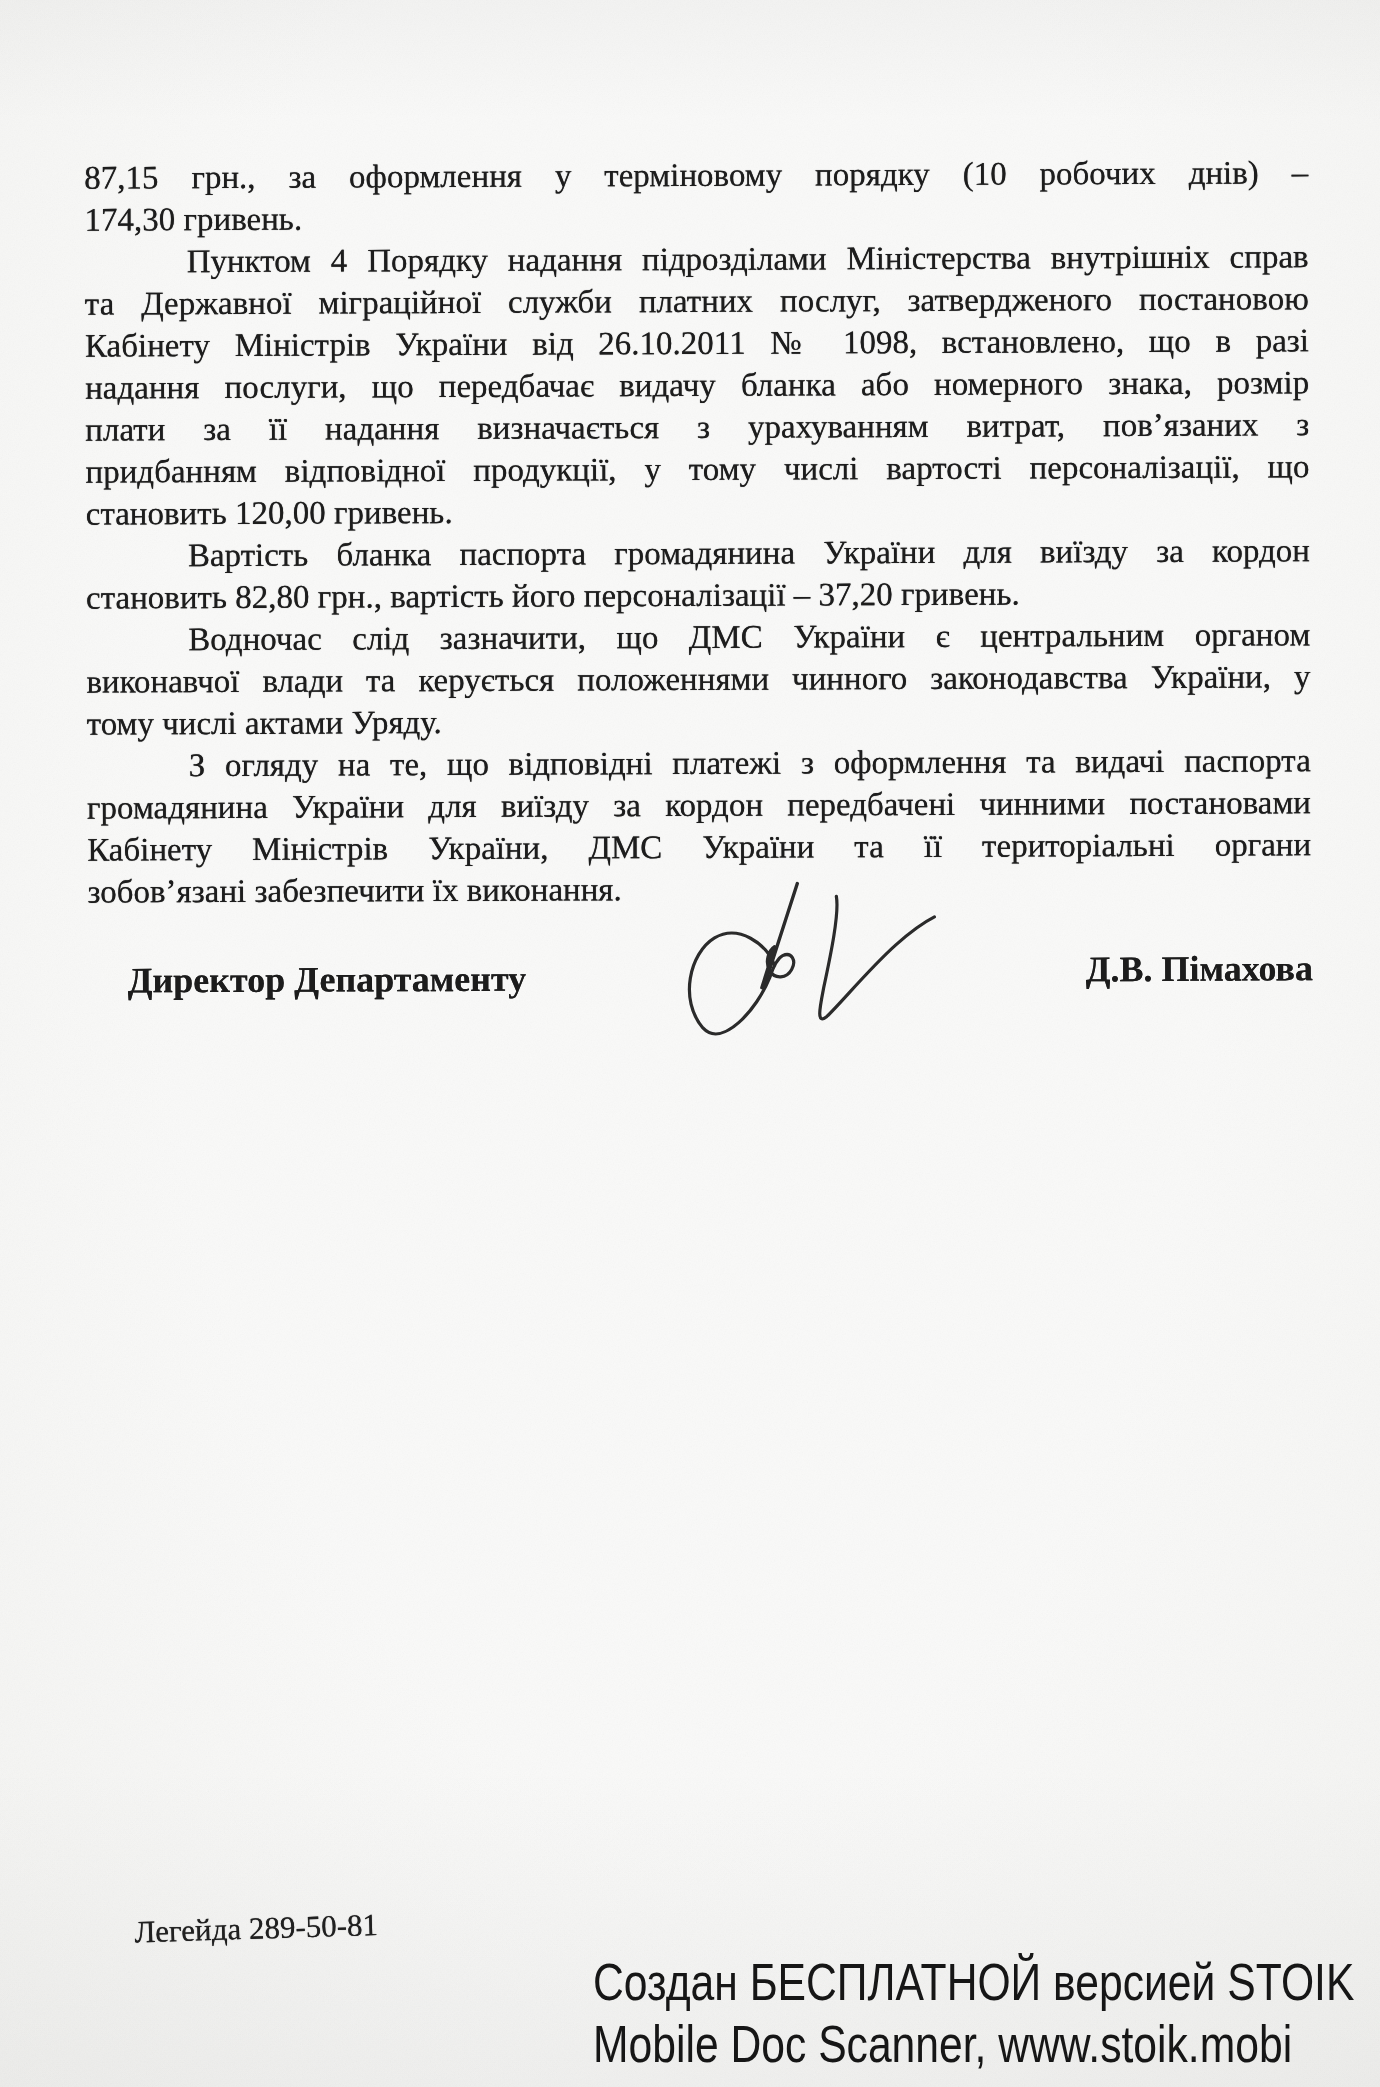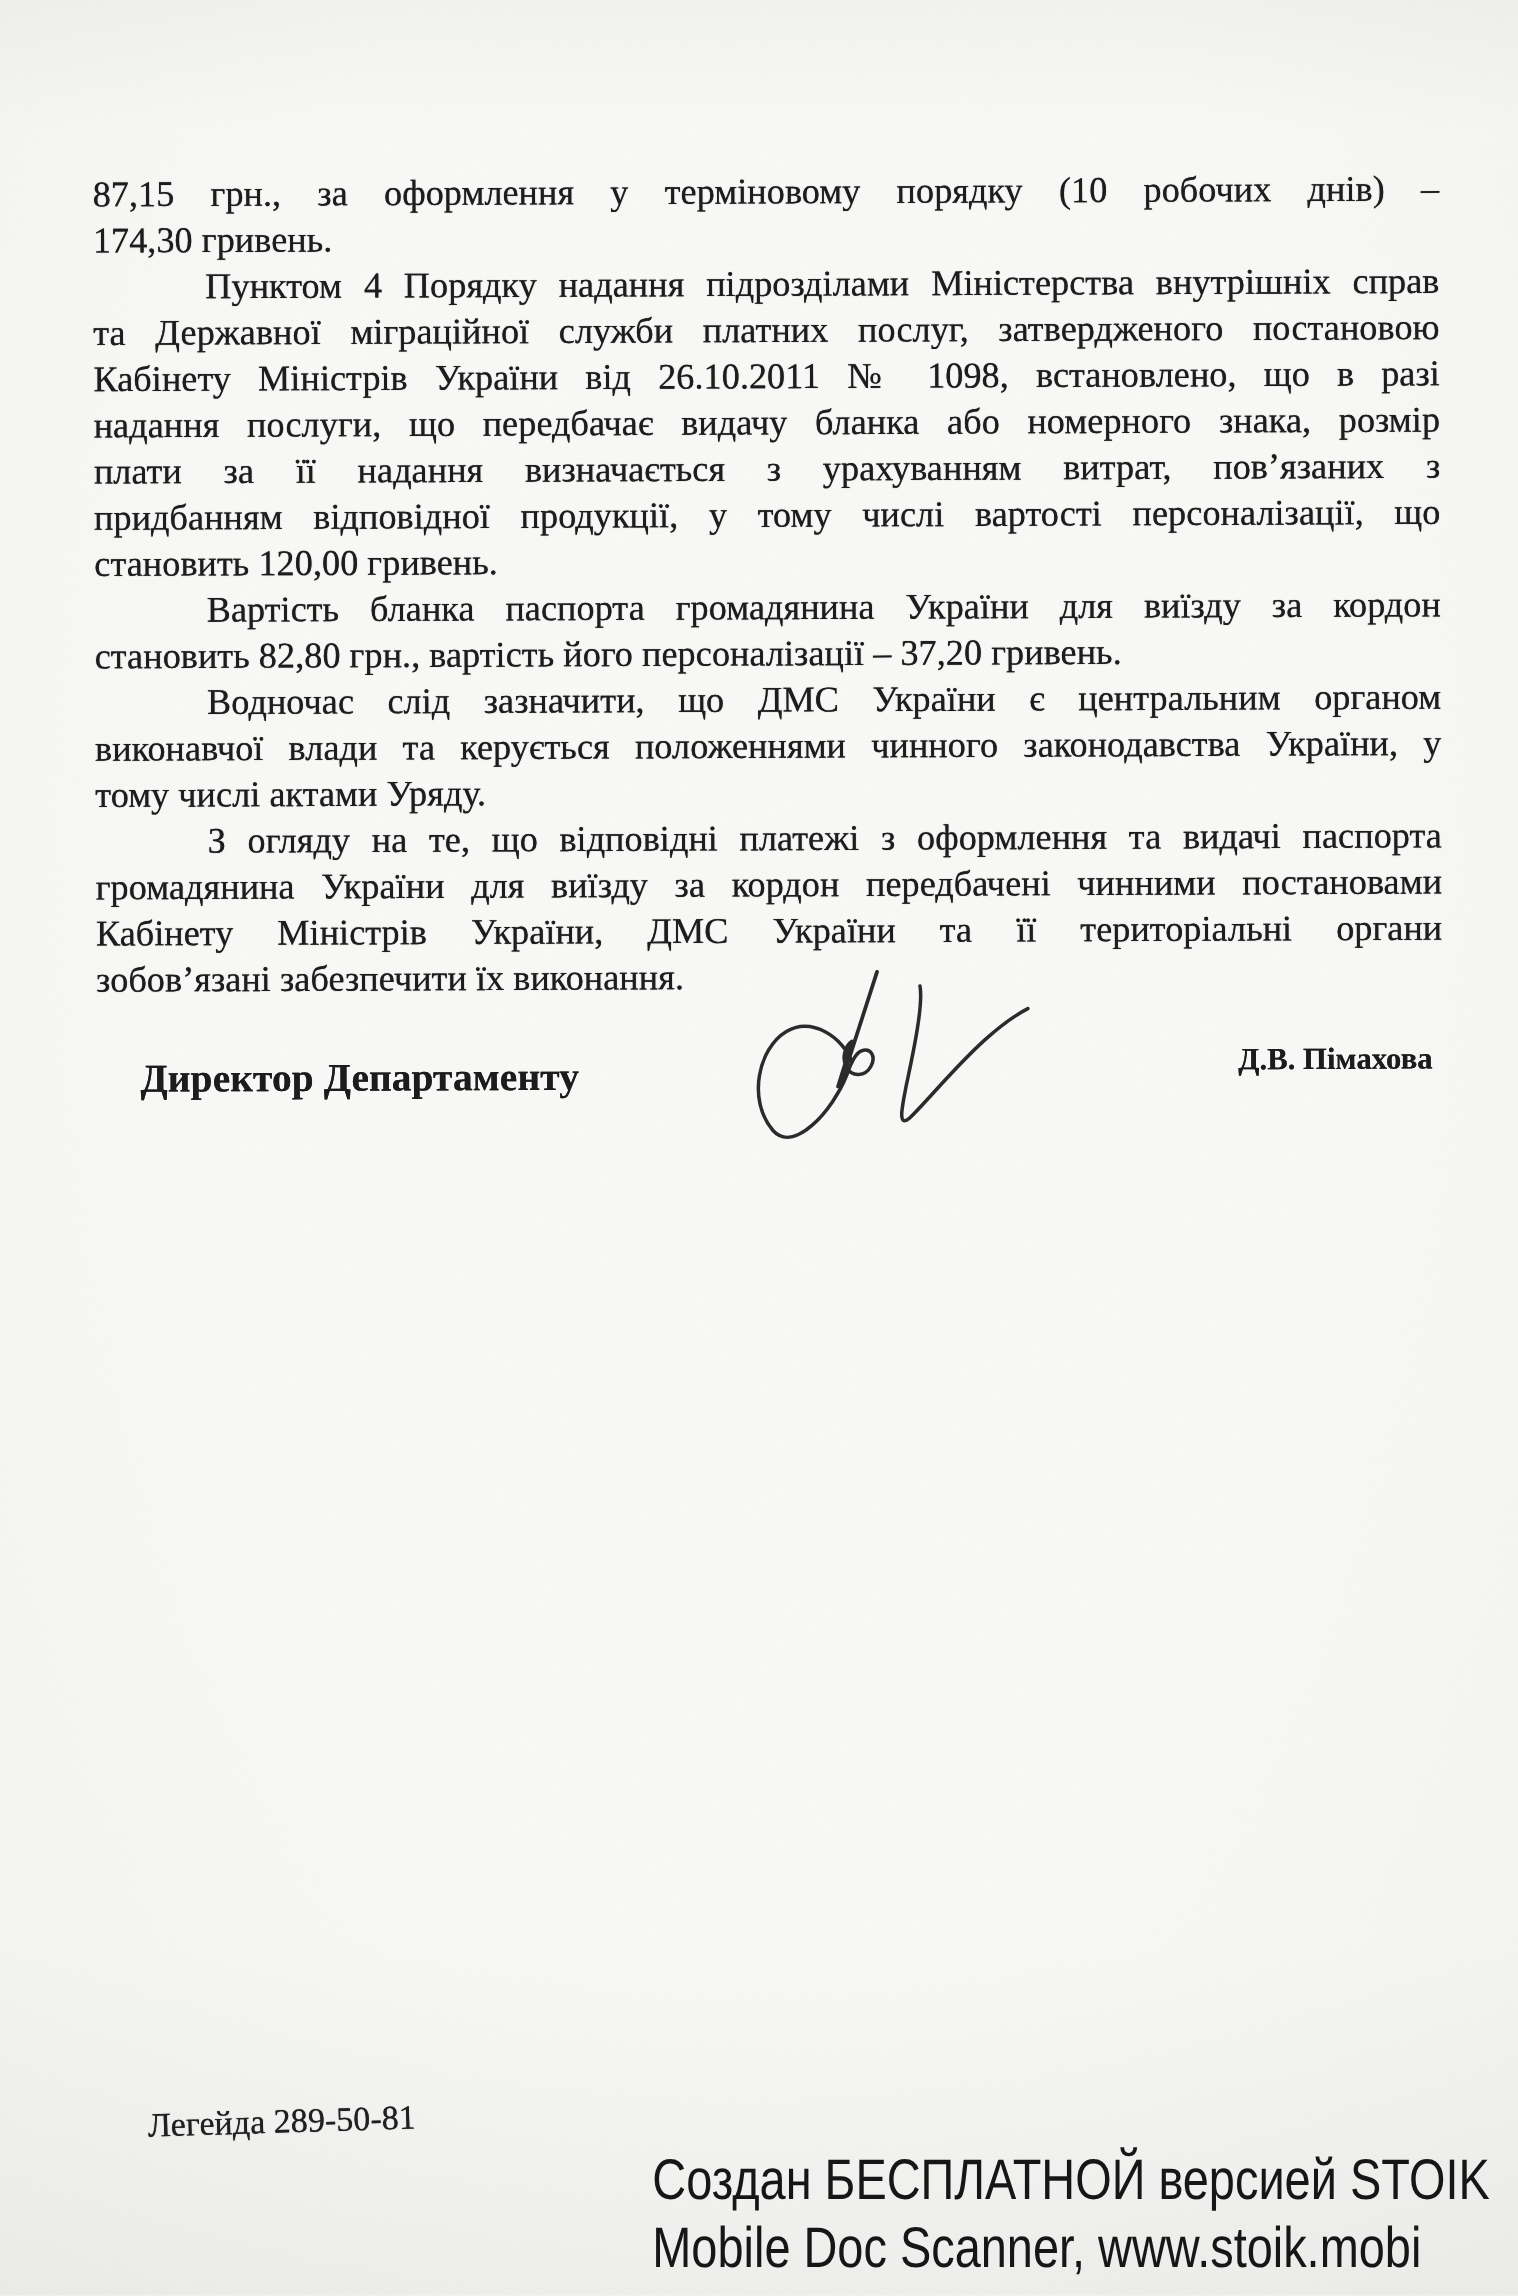--- a/index.html
+++ b/index.html
@@ -58,25 +58,24 @@
     top: 957px;
     font-size: 36px;
     font-weight: bold;
     color: #1c1c1c;
     text-shadow: 0 0 0.6px rgba(10,10,10,0.8);
   }
   .sig-name {
     position: absolute;
     left: 1086px;
     top: 950px;
-    font-size: 28px;
+    font-size: 36px;
     font-weight: bold;
     color: #1c1c1c;
     text-shadow: 0 0 0.6px rgba(10,10,10,0.8);
-    margin-left: 40px;
   }
   .signature-svg {
     position: absolute;
     left: 665px;
     top: 852px;
     width: 310px;
     height: 215px;
   }
   .footer-ref {
     position: absolute;

